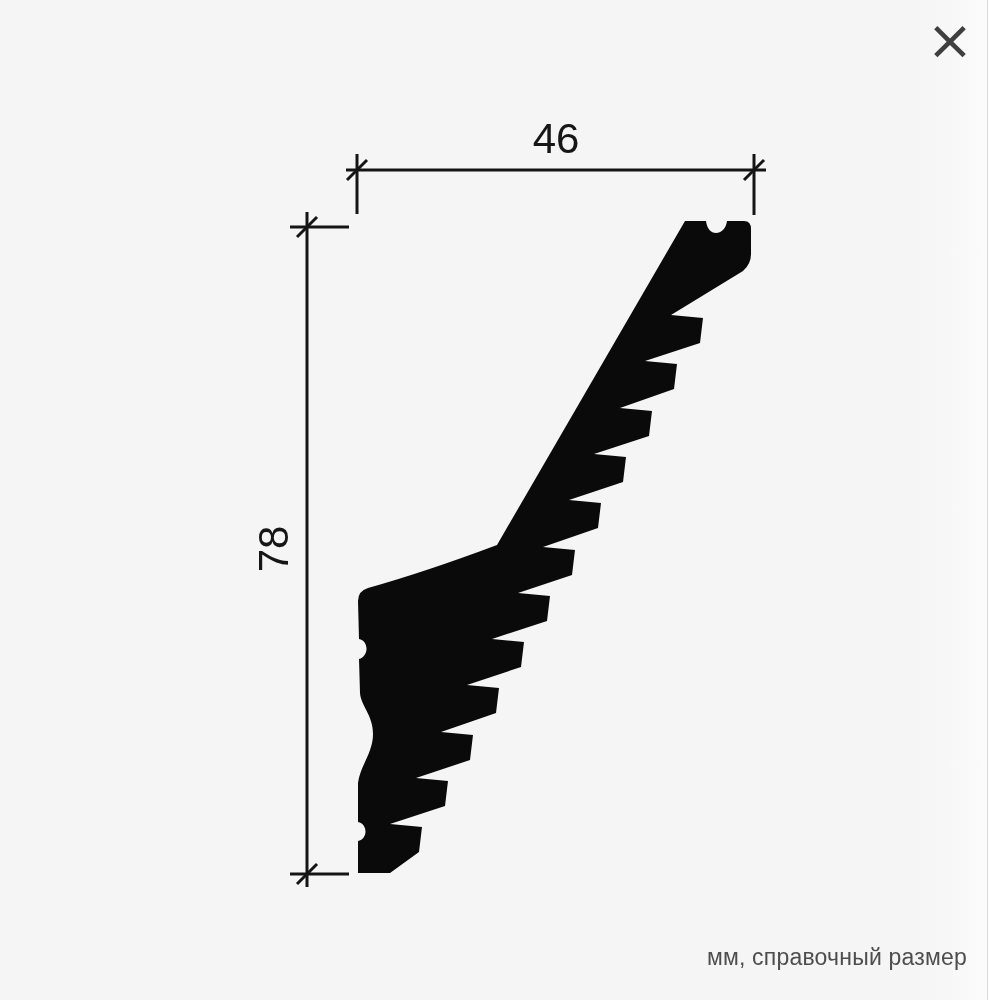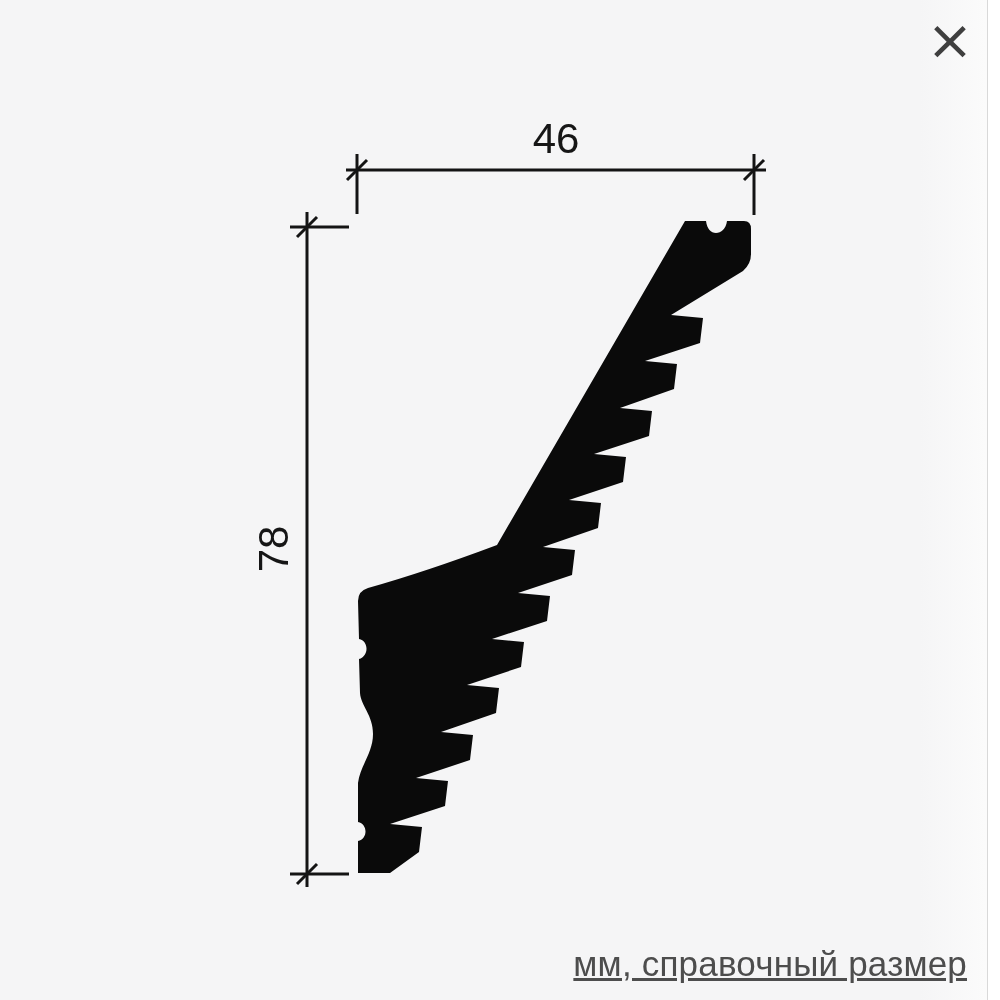--- a/index.html
+++ b/index.html
@@ -27,23 +27,22 @@
     font-family:"DejaVu Sans",sans-serif;
     font-size:56px;line-height:1;color:#3f3f3f;font-weight:400;
   }
   .drawing-svg{position:absolute;left:0;top:0;}
   .dim-label{
     font-family:"Liberation Sans","DejaVu Sans",sans-serif;
     font-size:42px;fill:#161616;
   }
   .footnote{
     position:absolute;top:944px;right:33px;
-    font-size:35px;color:#4d4d4d;letter-spacing:0.2px;
+    font-size:23px;color:#4d4d4d;letter-spacing:0.2px;
     white-space:nowrap;
-    text-decoration:underline;
   }
 </style>
 </head>
 <body>
 
 <div class="stage">
 
   <svg class="drawing-svg" width="1000" height="1000" viewBox="0 0 1000 1000">
 
     <g stroke="#141414" stroke-width="3">

